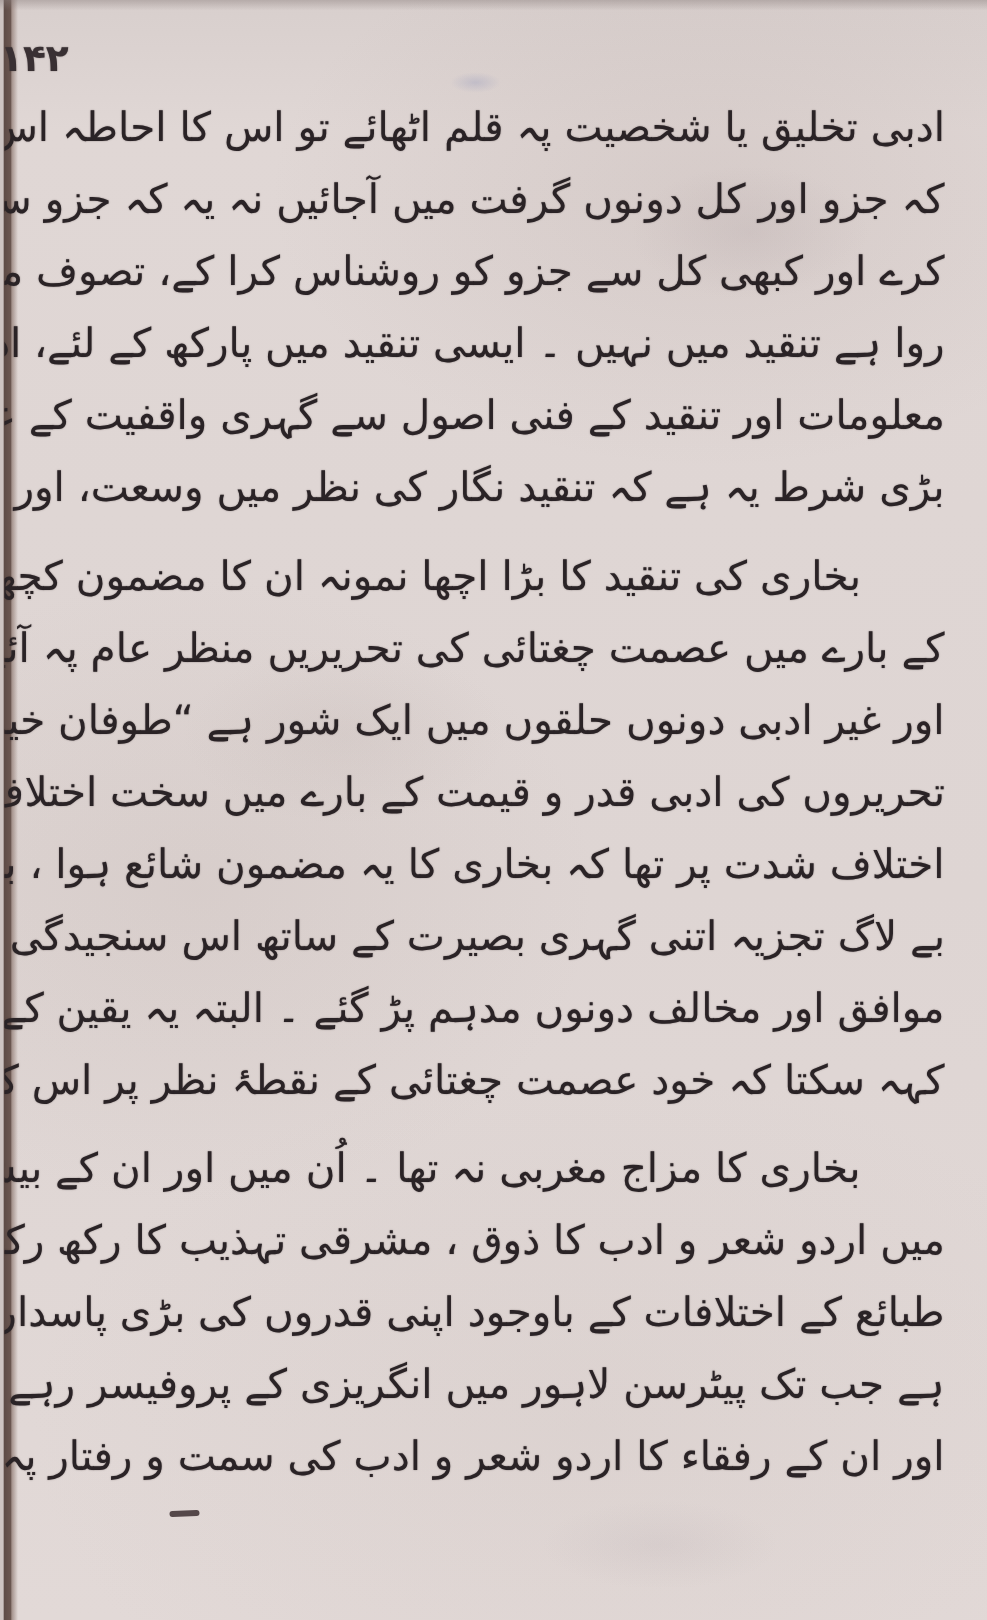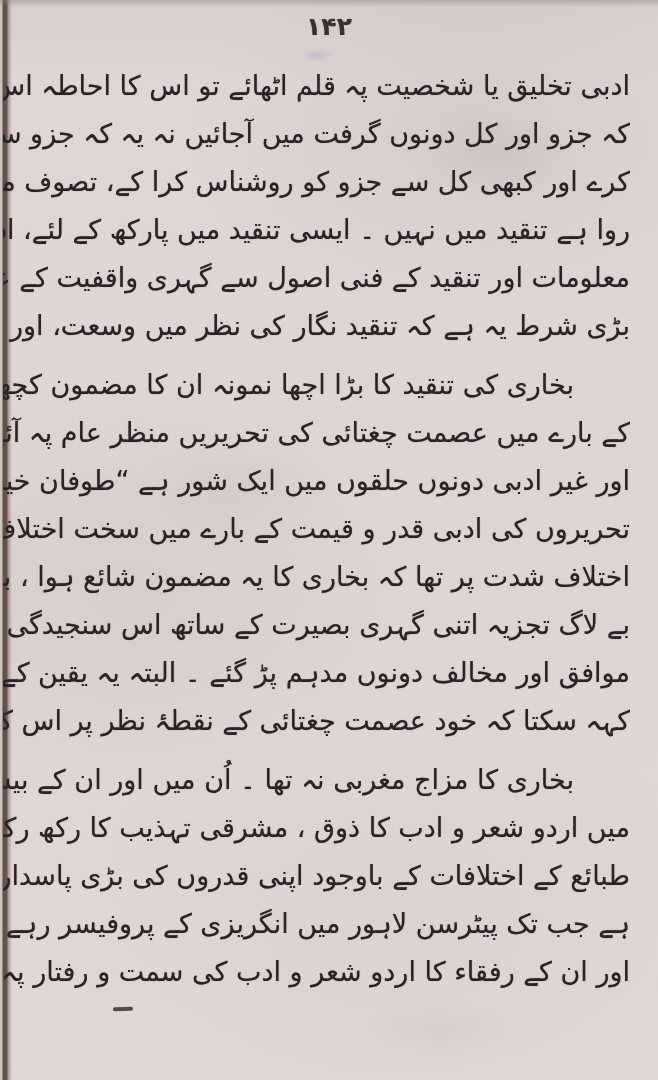--- a/index.html
+++ b/index.html
@@ -22,22 +22,21 @@
       #5e4c47 3px, #6a5650 7px,
       #a6948e 8px, rgba(166,148,142,0) 12px);
   }
   
   .scan-edge-top {
     position:absolute; left:0; right:0; top:0; height:7px;
     background:linear-gradient(to bottom, rgba(140,128,126,0.45), rgba(140,128,126,0));
   }
 
   .page-number {
-    position:absolute; top:12px; left:0; right:0;
-    text-align:center;
+    position:absolute; top:24px; left:0; right:0;
     font-size:25px; font-weight:bold;
     color:#393033;
     letter-spacing:2px;
     text-shadow:0 0 1px rgba(50,40,40,0.55);
   }
   
   .number-smudge {
     position:absolute; top:48px; left:300px; width:34px; height:14px;
     background:radial-gradient(ellipse at center, rgba(120,130,180,0.25), rgba(120,130,180,0) 70%);
   }

